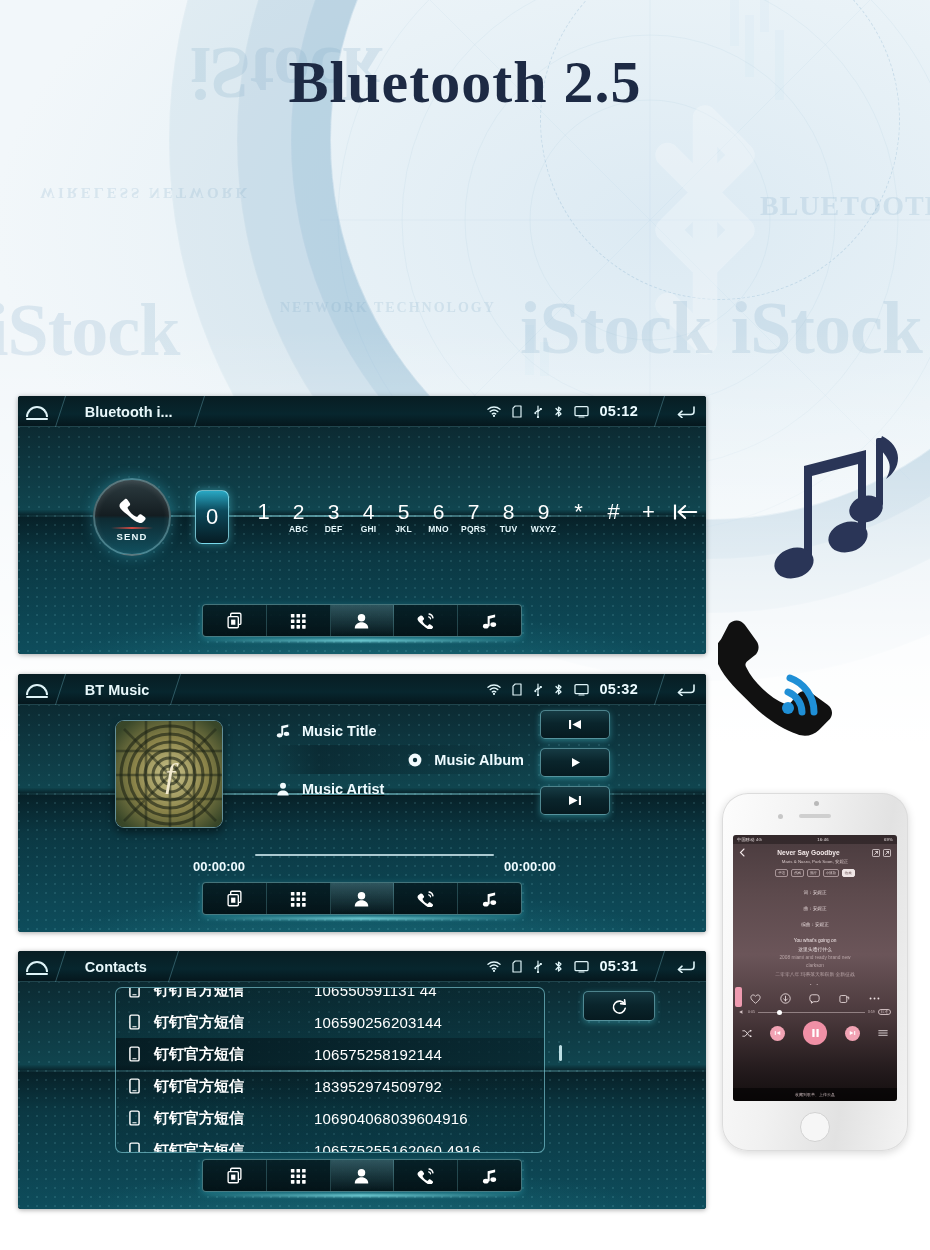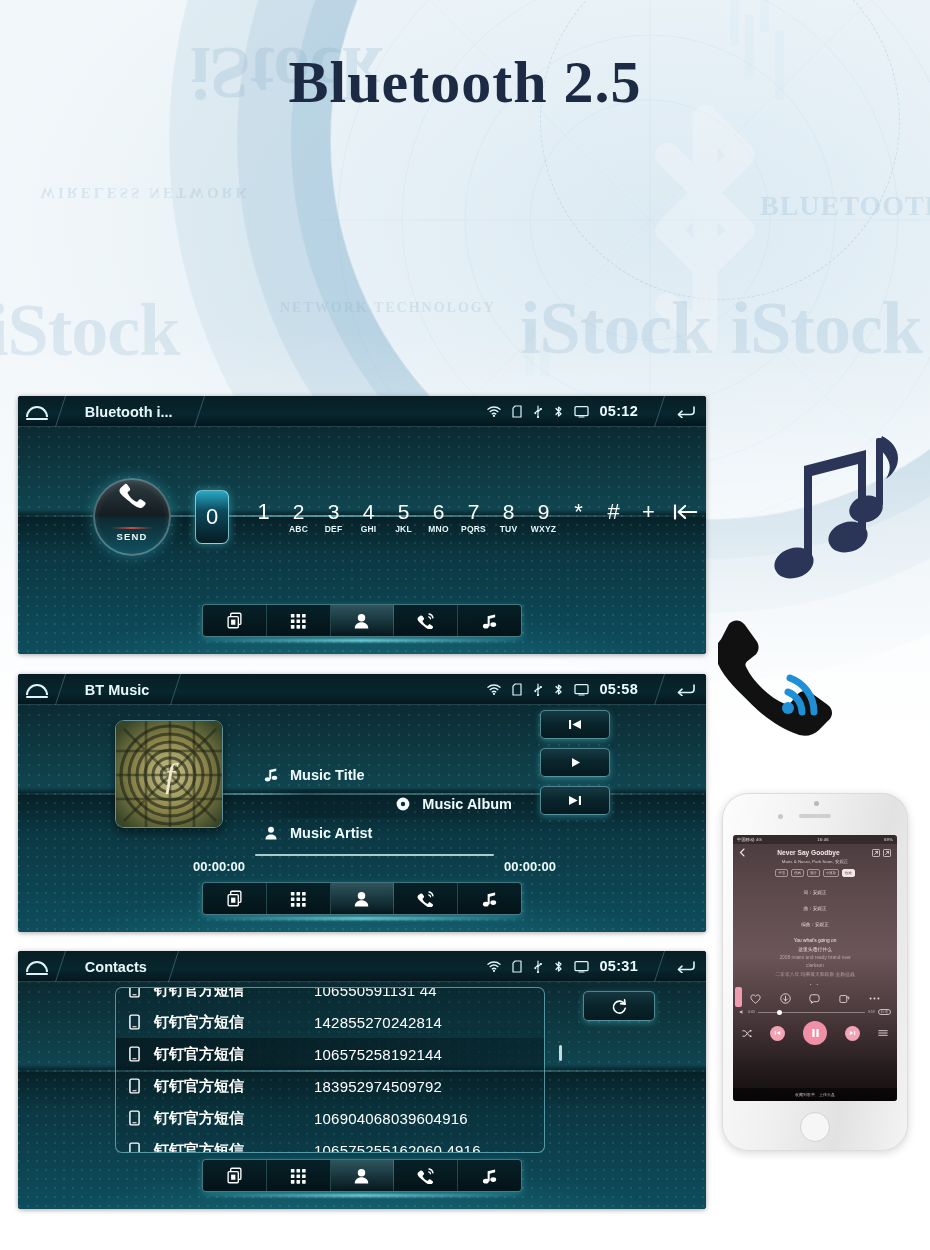--- a/index.html
+++ b/index.html
@@ -171,21 +171,21 @@
   .dialer-row {
     position:absolute; left:0; right:0; top:82px;
     display:flex; align-items:center;
   }
   .send-btn {
     margin-left:75px; width:78px; height:78px; border-radius:50%;
     background:
       linear-gradient(180deg,#2d3c41 0%, #141d21 48%, #0e2b33 52%, #11505f 100%);
     border:2px solid rgba(180,240,250,.35);
     box-shadow:0 0 14px rgba(70,210,235,.35), inset 0 2px 6px rgba(255,255,255,.12);
-    display:flex; flex-direction:column; align-items:center; 
+    display:flex; flex-direction:column; align-items:center; justify-content:center;
     position:relative;
   }
   .send-btn .hline {
     position:absolute; top:47px; left:16px; right:16px; height:2px;
     background:linear-gradient(90deg, rgba(220,60,60,0), #d24a42, rgba(220,60,60,0));
   }
   .send-label {
     position:absolute; bottom:12px; left:0; right:0; text-align:center;
     font-size:9.5px; font-weight:bold; letter-spacing:1.2px; color:#eaf9fc;
   }
@@ -207,21 +207,21 @@
   
   #panel-music { top:674px; height:258px; }
   .music-area { position:absolute; left:0; right:0; top:36px; bottom:52px; }
   .album-art {
     position:absolute; left:97px; top:10px; width:108px; height:108px;
     border-radius:9px; overflow:hidden;
     border:1.5px solid rgba(190,245,255,.5);
     background:#0a2a31;
     box-shadow:0 5px 10px rgba(0,0,0,.45);
   }
-  .meta { position:absolute; left:244px; top:6px;margin-top:44px; }
+  .meta { position:absolute; left:256px; top:6px; }
   .meta-row { display:flex; align-items:center; height:29px; gap:11px; }
   .meta-row .mtxt { color:#eefbff; font-size:14.5px; font-weight:600; }
   .meta-row.hl { background:linear-gradient(90deg, rgba(10,40,48,.0), rgba(8,32,40,.55) 18%, rgba(8,32,40,.0)); }
   .ctrl-col { position:absolute; right:96px; top:0; display:flex; flex-direction:column; gap:9px; }
   .ctrl-btn {
     width:70px; height:29px; border-radius:5px;
     border:1px solid rgba(150,235,248,.5);
     background:linear-gradient(180deg,#163b44 0%, #0a252c 45%, #061a20 100%);
     box-shadow:0 2px 6px rgba(90,235,250,.35);
     display:flex; align-items:center; justify-content:center;
@@ -597,21 +597,21 @@
           <rect x="6.8" y="3" width="2" height="2" fill="#dff4f8"></rect>
         </svg>
         <svg width="9" height="13" viewBox="0 0 9 13">
           <path d="M2 3.5 7 9 4.5 11V2L7 4 2 9.5" fill="none" stroke="#dff4f8" stroke-width="1.25" stroke-linejoin="round" stroke-linecap="round"></path>
         </svg>
         <svg width="15" height="13" viewBox="0 0 15 13">
           <rect x="1" y="1.6" width="13" height="9" rx="1.2" fill="none" stroke="#dff4f8" stroke-width="1.3"></rect>
           <path d="M5 12h5" stroke="#dff4f8" stroke-width="1.2" stroke-linecap="round"></path>
         </svg>
       </div>
-      <div class="sb-time">05:58</div>
+      <div class="sb-time">05:32</div>
       <div class="sb-back">
         <svg width="20" height="13" viewBox="0 0 20 13">
           <path d="M18 2v4.5a3 3 0 0 1-3 3H3" stroke="#dff4f8" stroke-width="1.6" fill="none" stroke-linecap="round"></path>
           <path d="M6 6.2 2.4 9.5 6 12.6" stroke="#dff4f8" stroke-width="1.6" fill="none" stroke-linecap="round" stroke-linejoin="round"></path>
         </svg>
       </div>
     </div>
 
     <div class="music-area">
 
@@ -661,21 +661,21 @@
           </div>
           <div class="meta-row hl" style="width: 250px; justify-content: flex-end;">
             <span style="width: 17px; display: flex; align-items: center; justify-content: center;">
               <svg width="14" height="14" viewBox="0 0 16 16">
                 <circle cx="8" cy="8" r="7.3" fill="#f2fbfe"></circle>
                 <circle cx="8" cy="8" r="2.5" fill="#0b2f38"></circle>
               </svg>
             </span>
             <span class="mtxt">Music Album</span>
           </div>
-          <div class="meta-row" style="width: 250px;">
+          <div class="meta-row" style="width: 250px; text-decoration: underline;">
             <span style="width: 17px; display: flex; align-items: center; justify-content: center;">
               <svg width="14" height="14" viewBox="0 0 16 16">
                 <circle cx="8" cy="4.3" r="3.4" fill="#f2fbfe"></circle>
                 <path d="M1.6 15.4c0-3.5 2.8-5.7 6.4-5.7s6.4 2.2 6.4 5.7z" fill="#f2fbfe"></path>
               </svg>
             </span>
             <span class="mtxt">Music Artist</span>
           </div>
         </div>
 
@@ -817,21 +817,21 @@
           <span class="c-num">106550591131 44</span>
         </div>
         <div class="c-row">
           <span style="width: 20px; display: flex; align-items: center; justify-content: center;">
             <svg width="11" height="16" viewBox="0 0 12 17">
               <rect x="1" y="1" width="10" height="15" rx="1.6" fill="none" stroke="#fff" stroke-width="1.6"></rect>
               <rect x="3.6" y="13.1" width="4.8" height="1.2" rx=".6" fill="#fff"></rect>
             </svg>
           </span>
           <span class="c-name">钉钉官方短信</span>
-          <span class="c-num">142855270242814</span>
+          <span class="c-num">106590256203144</span>
         </div>
         <div class="c-row sel">
           <span style="width: 20px; display: flex; align-items: center; justify-content: center;">
             <svg width="11" height="16" viewBox="0 0 12 17">
               <rect x="1" y="1" width="10" height="15" rx="1.6" fill="none" stroke="#fff" stroke-width="1.6"></rect>
               <rect x="3.6" y="13.1" width="4.8" height="1.2" rx=".6" fill="#fff"></rect>
             </svg>
           </span>
           <span class="c-name">钉钉官方短信</span>
           <span class="c-num">106575258192144</span>

